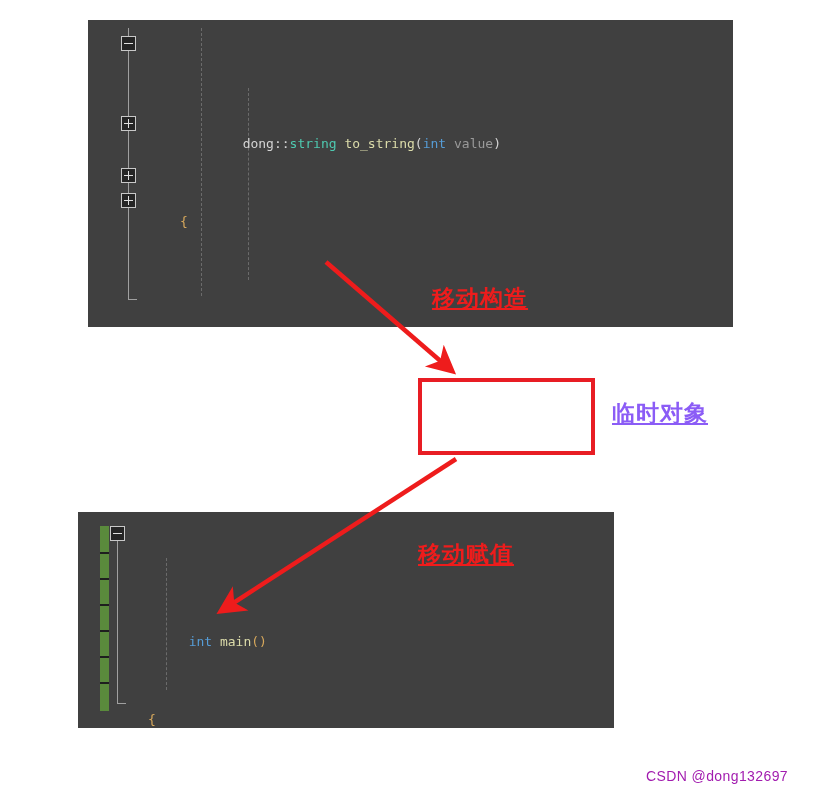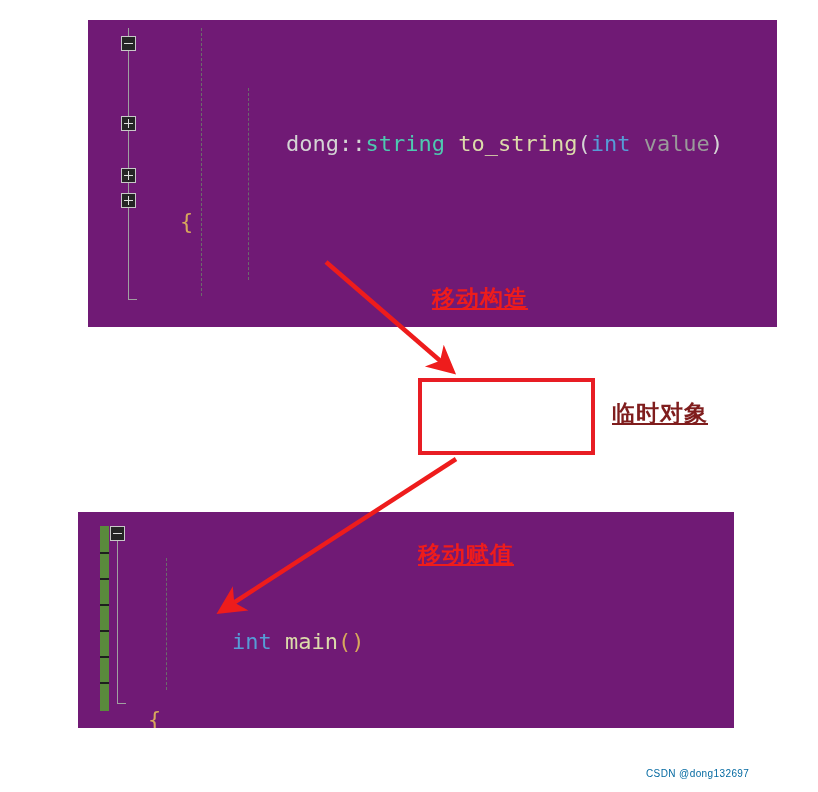--- a/index.html
+++ b/index.html
@@ -11,39 +11,38 @@
     width: 818px;
     height: 792px;
     position: relative;
     overflow: hidden;
     font-family: "Liberation Sans", sans-serif;
   }
 
   
   .code-block {
     position: absolute;
-    background: #701a75;
+    background: #404040;
     font-family: "DejaVu Sans Mono", "Liberation Mono", monospace;
-    font-size: 22px;
+    font-size: 13px;
     line-height: 25.8px;
     color: #d4d4d4;
     overflow: hidden;
     white-space: pre;
-    padding-left: 44px;
   }
   #block-top {
     left: 88px;
     top: 20px;
     width: 645px;
     height: 307px;
   }
   #block-bottom {
     left: 78px;
     top: 512px;
-    width: 612px;
+    width: 536px;
     height: 216px;
   }
 
   .code-lines {
     position: absolute;
     left: 0;
     top: 0;
   }
   #block-top .code-lines { padding-top: 8px; }
   #block-bottom .code-lines { padding-top: 14px; }
@@ -142,21 +141,21 @@
     position: absolute;
     color: #ee1c1c;
     font-family: "DejaVu Sans", sans-serif;
     font-size: 23px;
     font-weight: bold;
     letter-spacing: 1px;
     white-space: nowrap;
     text-decoration: underline;
   }
   #anno-move-ctor { left: 432px; top: 283px; }
-  #anno-temp-obj  { left: 612px; top: 398px; color: #7f1d1d; }
+  #anno-temp-obj  { left: 612px; top: 398px; color: #8b5cf6; }
   #anno-move-assign { left: 418px; top: 527px; margin-top: 12px; }
 
   .temp-box {
     position: absolute;
     left: 418px;
     top: 378px;
     width: 177px;
     height: 77px;
     border: 4px solid #e81d24;
     background: #ffffff;
@@ -169,23 +168,23 @@
     top: 0;
     width: 818px;
     height: 792px;
     pointer-events: none;
   }
 
   .watermark {
     position: absolute;
     left: 646px;
     top: 768px;
-    color: #0369a1;
+    color: #a21caf;
     font-family: "Liberation Sans", sans-serif;
-    font-size: 10px;
+    font-size: 14px;
     letter-spacing: 0.4px;
     white-space: nowrap;
   }
 </style>
 </head>
 <body>
 
 <div class="code-block" id="block-top">
 
   

